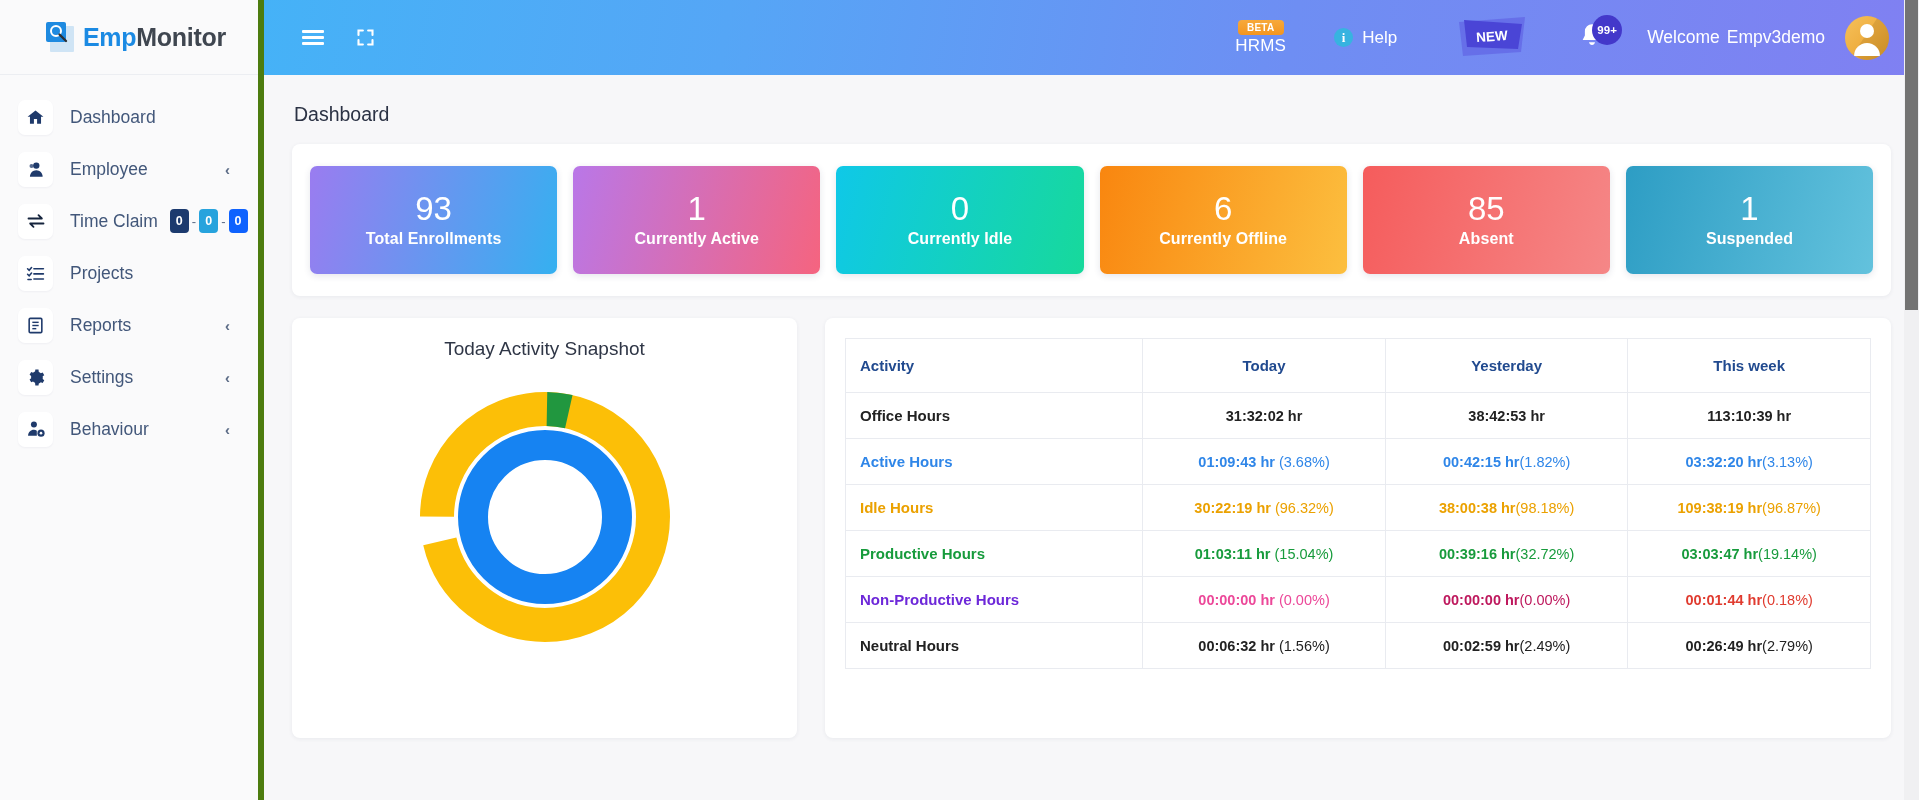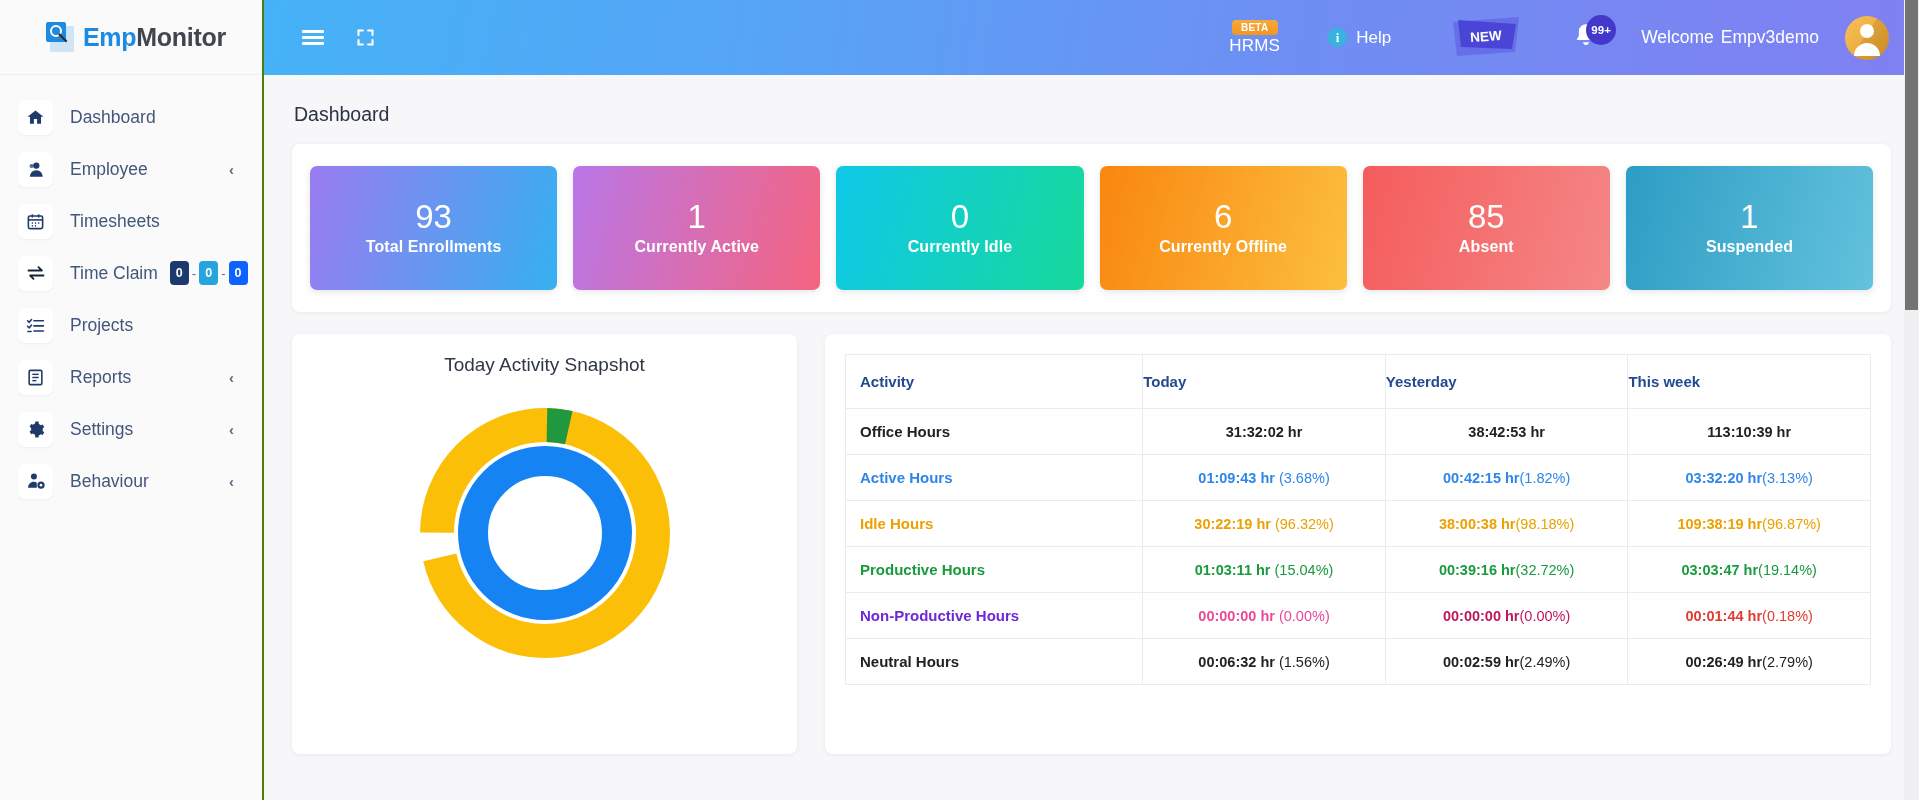--- a/index.html
+++ b/index.html
@@ -6,21 +6,21 @@
   html, body {
     width: 1919px; height: 800px;
     font-family: "Liberation Sans", sans-serif;
     background: #f7f7f9; overflow: hidden;
   }
   #app { position: relative; width: 1919px; height: 800px; display: flex; }
 
   
   .sidebar {
     width: 264px; height: 800px; background: #fafafb;
-    border-right: 2px solid #4d7c0f; flex: 0 0 264px;
+    border-right: 6px solid #4d7c0f; flex: 0 0 264px;
     display: flex; flex-direction: column;
   }
   .brand {
     height: 75px; display: flex; align-items: center;
     padding-left: 46px; background: #fafafb;
     border-bottom: 1px solid #eceef2;
   }
   .brand-logo { width: 30px; height: 30px; position: relative; margin-right: 7px; flex:0 0 30px; }
   .brand-logo .sheet {
     position:absolute; left:4px; top:4px; width:24px; height:26px;
@@ -93,60 +93,60 @@
     font-family:"Liberation Serif", serif; margin-right:9px;
   }
   .help-label { color:#fff; font-size:17px;text-align:right; }
   .new-banner { position:relative; margin-right: 48px; cursor:pointer; width: 74px; height: 48px; }
   .bell-wrap { position: relative; margin-right: 36px; cursor:pointer; width: 34px; height: 36px; }
   .bell-badge {
     position:absolute; top:-5px; right:-11px; background:#4338ca; color:#fff;
     border-radius:50%; width:30px; height:30px; font-size:11.5px; font-weight:600;
     display:flex; align-items:center; justify-content:center;
   }
-  .welcome-text { color:#fff; font-size:17.5px; margin-right: 26px; white-space:nowrap; }
+  .welcome-text { color:#fff; font-size:17.5px; margin-right: 20px; white-space:nowrap; }
   .welcome-text .wname { margin-left: 7px; }
   .avatar {
     width: 44px; height: 44px; border-radius: 50%;
     background: linear-gradient(135deg,#f6c15b 0%, #eead3e 55%, #d99a2b 100%);
     position: relative; overflow: hidden; margin-right: 30px; cursor:pointer; flex:0 0 44px;
   }
   .avatar .head { position:absolute; left:50%; top:8px; transform:translateX(-50%); width:14px; height:14px; border-radius:50%; background:#fff; }
   .avatar .body { position:absolute; left:50%; bottom:4px; transform:translateX(-50%); width:26px; height:13px; border-radius:13px 13px 0 0; background:#fff; }
   .avatar .shadow { position:absolute; right:-4px; top:6px; width:30px; height:44px; background:rgba(120,80,10,.17); transform: rotate(34deg); }
 
   .content { flex:1; background:#f7f7f9; padding: 22px 28px 0 28px; overflow:hidden; }
   .page-title { font-size: 19.5px; color:#2b3244; font-weight:400; margin: 6px 0 18px 2px; }
 
   .card { background:#fff; border-radius: 8px; box-shadow: 0 1px 4px rgba(40,50,90,.07); }
 
   .stats-card { padding: 22px 18px; margin-bottom: 22px; }
   .stats-row { display:flex; gap: 16px; }
   .stat {
-    flex:1; height: 124px; border-radius: 7px; color:#fff;
+    flex:1; height: 108px; border-radius: 7px; color:#fff;
     display:flex; flex-direction:column; align-items:center; justify-content:center;
     box-shadow: 0 2px 7px rgba(40,50,90,.12); cursor:pointer;
   }
   .stat-value { font-size: 33px; font-weight: 300; line-height: 1.05; margin-bottom: 3px; }
   .stat-label { font-size: 16px; font-weight: 700; letter-spacing:.1px; }
 
   .lower { display:flex; gap: 28px; }
   .chart-card { width: 505px; flex: 0 0 505px; height: 420px; padding: 20px 0 0 0; }
   .table-card { flex:1; height: 420px; padding: 20px 20px 0 20px; }
   .panel-title {
     text-align:center; font-size: 19px; color:#2f3646; font-weight:400; margin-bottom: 16px;
   }
   .donut-wrap { display:flex; align-items:center; justify-content:center; padding-top: 6px; }
 
   table.abd { width: 100%; border-collapse: collapse; table-layout: fixed; }
   table.abd th, table.abd td {
     border: 1px solid #e9ebf0; padding: 0; height: 46px; font-size: 14.5px;
   }
   table.abd th {
-    color:#214a8f; font-weight:700; font-size:15px; text-align:left; height:54px;
+    color:#214a8f; font-weight:700; font-size:15px; text-align:center; height:54px;
   }
   table.abd th.act-h { text-align:left; padding-left: 14px; }
   table.abd td.act { text-align:left; padding-left: 14px; font-weight:700; font-size:15px; }
   table.abd td.val { text-align:center; }
   table.abd td.val .t { font-weight:700; }
   table.abd td.val .p { font-weight:400; }
 
   
   .scroll-track {
     position:absolute; top:0; right:0; width: 15px; height:800px; background:#f0f0f2;
@@ -192,36 +192,20 @@
           <svg width="19" height="19" viewBox="0 0 24 24" fill="#1f3a6b">
             <circle cx="13" cy="7" r="4"></circle>
               <path d="M5 21c0-4.4 3.6-8 8-8s8 3.6 8 8z"></path>
             <circle cx="7" cy="7.5" r="2.6" opacity=".75"></circle>
           </svg>
         </span>
         <span class="nav-label">Employee</span>
         <span class="nav-chevron">‹</span>
       </div>
 
-      <div class="nav-item">
-        <span class="nav-icon-box">
-          <svg width="19" height="19" viewBox="0 0 24 24" fill="none" stroke="#1f3a6b" stroke-width="2">
-            <rect x="3" y="5" width="18" height="16" rx="2"></rect>
-              <line x1="3" y1="10" x2="21" y2="10"></line>
-            <line x1="8" y1="3" x2="8" y2="7"></line>
-              <line x1="16" y1="3" x2="16" y2="7"></line>
-            <circle cx="8" cy="14" r="1" fill="#1f3a6b" stroke="none"></circle>
-              <circle cx="12" cy="14" r="1" fill="#1f3a6b" stroke="none"></circle>
-            <circle cx="16" cy="14" r="1" fill="#1f3a6b" stroke="none"></circle>
-              <circle cx="8" cy="17.5" r="1" fill="#1f3a6b" stroke="none"></circle>
-            <circle cx="12" cy="17.5" r="1" fill="#1f3a6b" stroke="none"></circle>
-          </svg>
-        </span>
-        <span class="nav-label">Timesheets</span>
-      </div>
 
       <div class="nav-item">
         <span class="nav-icon-box">
           <svg width="20" height="20" viewBox="0 0 24 24" fill="none" stroke="#15243d" stroke-width="2.2" stroke-linecap="round" stroke-linejoin="round">
             <path d="M3 9h16l-4-4"></path>
               <path d="M21 15H5l4 4"></path>
           </svg>
         </span>
         <span class="nav-label">Time Claim</span>
         <span class="tc-badges">

